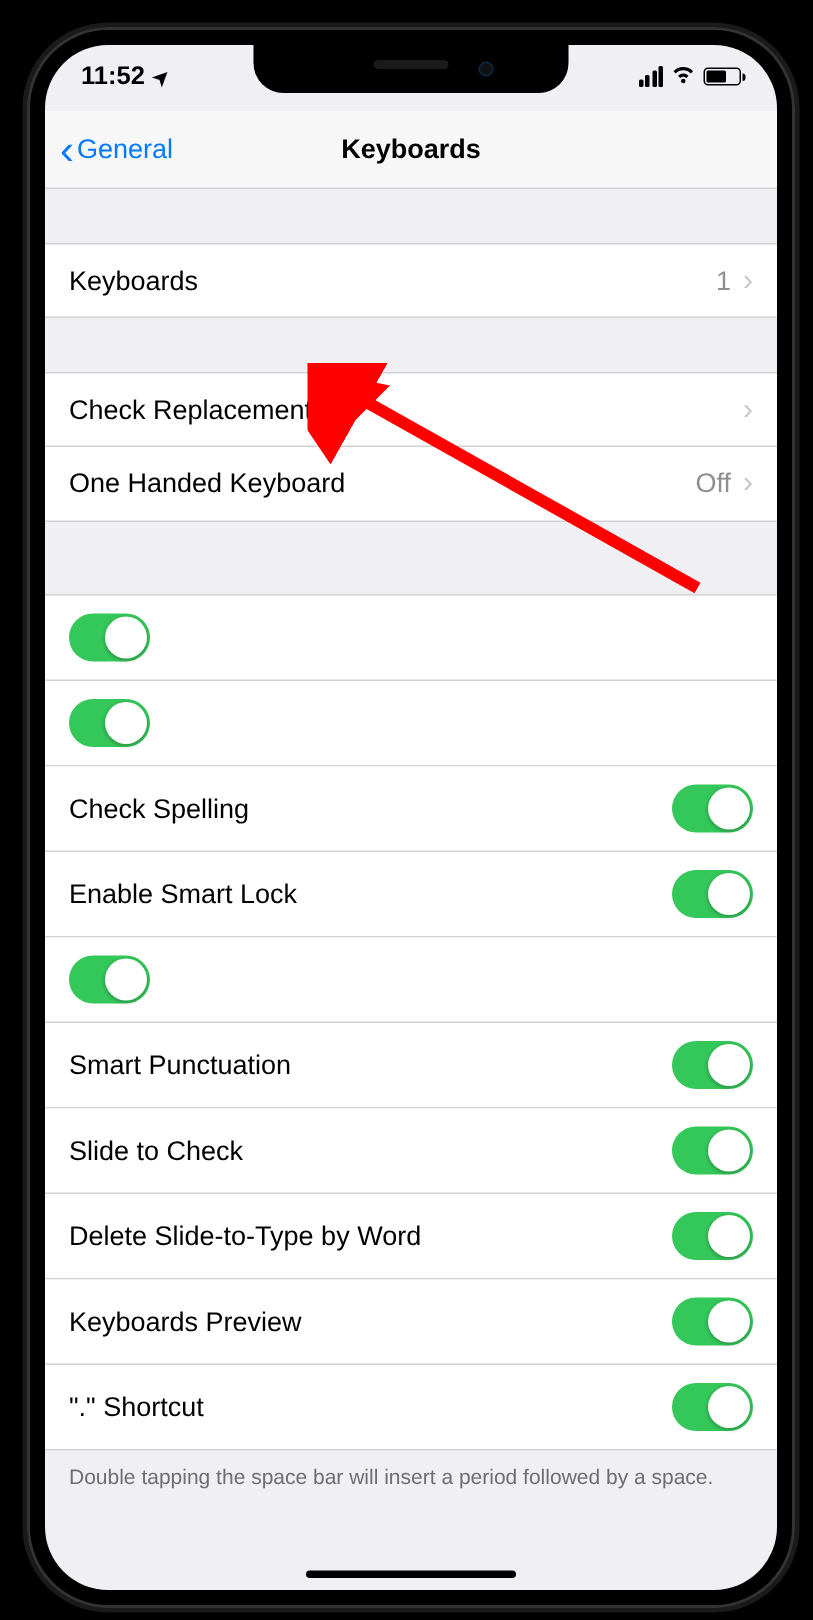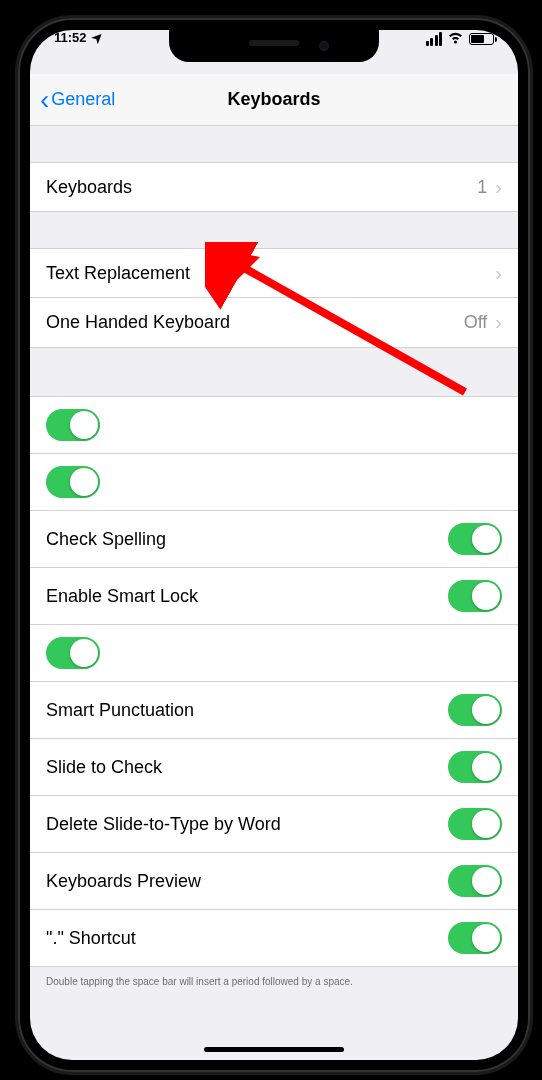--- a/index.html
+++ b/index.html
@@ -60,23 +60,23 @@
     .notch-camera {
       width: 10px;
       height: 10px;
       background: #111;
       border-radius: 50%;
       border: 1px solid #0a2a4a;
     }
     .status-bar {
       height: 44px;
       display: flex;
-      align-items: flex-start;
+      align-items: center;
       padding: 0 24px 2px;
-      font-size: 13px;
+      font-size: 17px;
       font-weight: 600;
       color: #000;
       justify-content: space-between;
       flex-shrink: 0;
     }
     .status-left { display: flex; align-items: center; gap: 5px; }
     .status-right { display: flex; align-items: center; gap: 5px; }
     .location-icon::before { content: "➤"; font-size: 13px; display: inline-block; transform: rotate(-45deg); }
     .signal-bars { display: flex; gap: 1.5px; align-items: flex-end; }
     .signal-bars span { width: 3px; background: #000; border-radius: 1px; }
@@ -178,21 +178,21 @@
       right: 2px;
       top: 2px;
       width: 28px;
       height: 28px;
       background: #fff;
       border-radius: 50%;
       box-shadow: 0 1px 3px rgba(0,0,0,0.3);
     }
     .footer-text {
       padding: 8px 16px 0;
-      font-size: 10px;
+      font-size: 14px;
       color: #6d6d72;
       line-height: 1.3;
     }
     .home-indicator {
       position: absolute;
       bottom: 8px;
       left: 50%;
       transform: translateX(-50%);
       width: 140px;
       height: 5px;
@@ -267,21 +267,21 @@
 
       <div class="cell first-in-group">
         <span class="cell-label">Keyboards</span>
         <span class="cell-value">1</span>
         <span class="chevron">›</span>
       </div>
 
       <div class="section-gap-sm"></div>
 
       <div class="cell first-in-group">
-        <span class="cell-label">Text Replacement</span>
+        <span class="cell-label">Check Replacement</span>
         <span class="chevron">›</span>
       </div>
       <div class="cell">
         <span class="cell-label">One Handed Keyboard</span>
         <span class="cell-value">Off</span>
         <span class="chevron">›</span>
       </div>
 
       <div class="section-gap-sm" style="height:48px;"></div>
 

